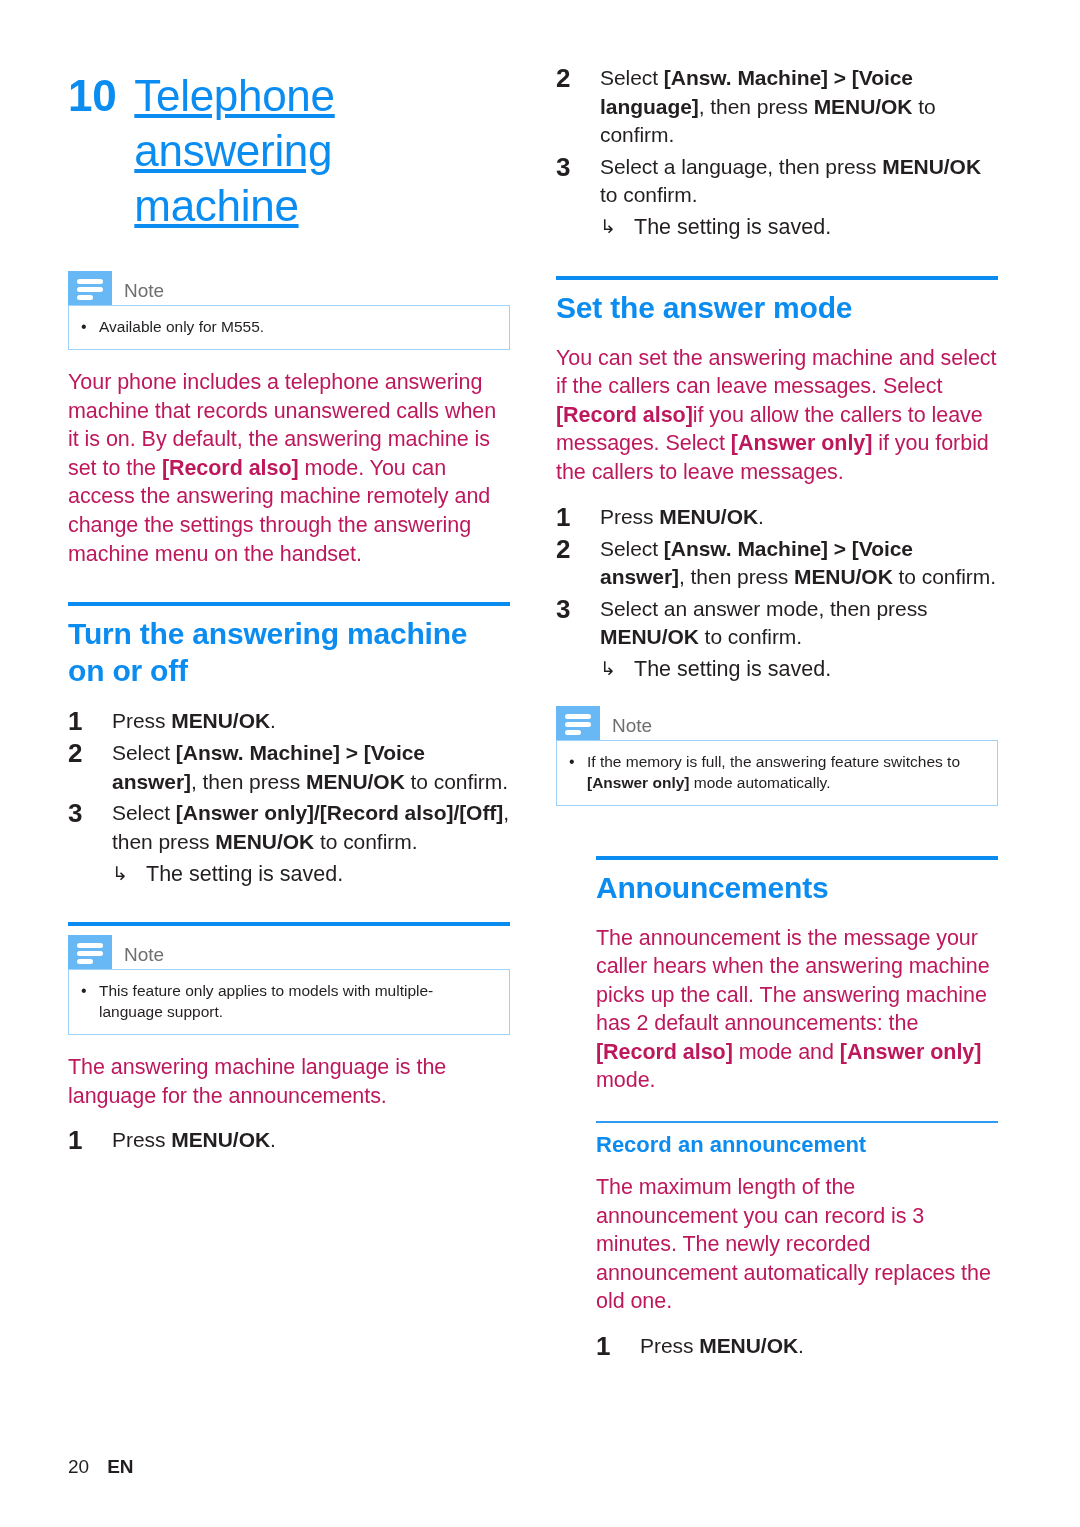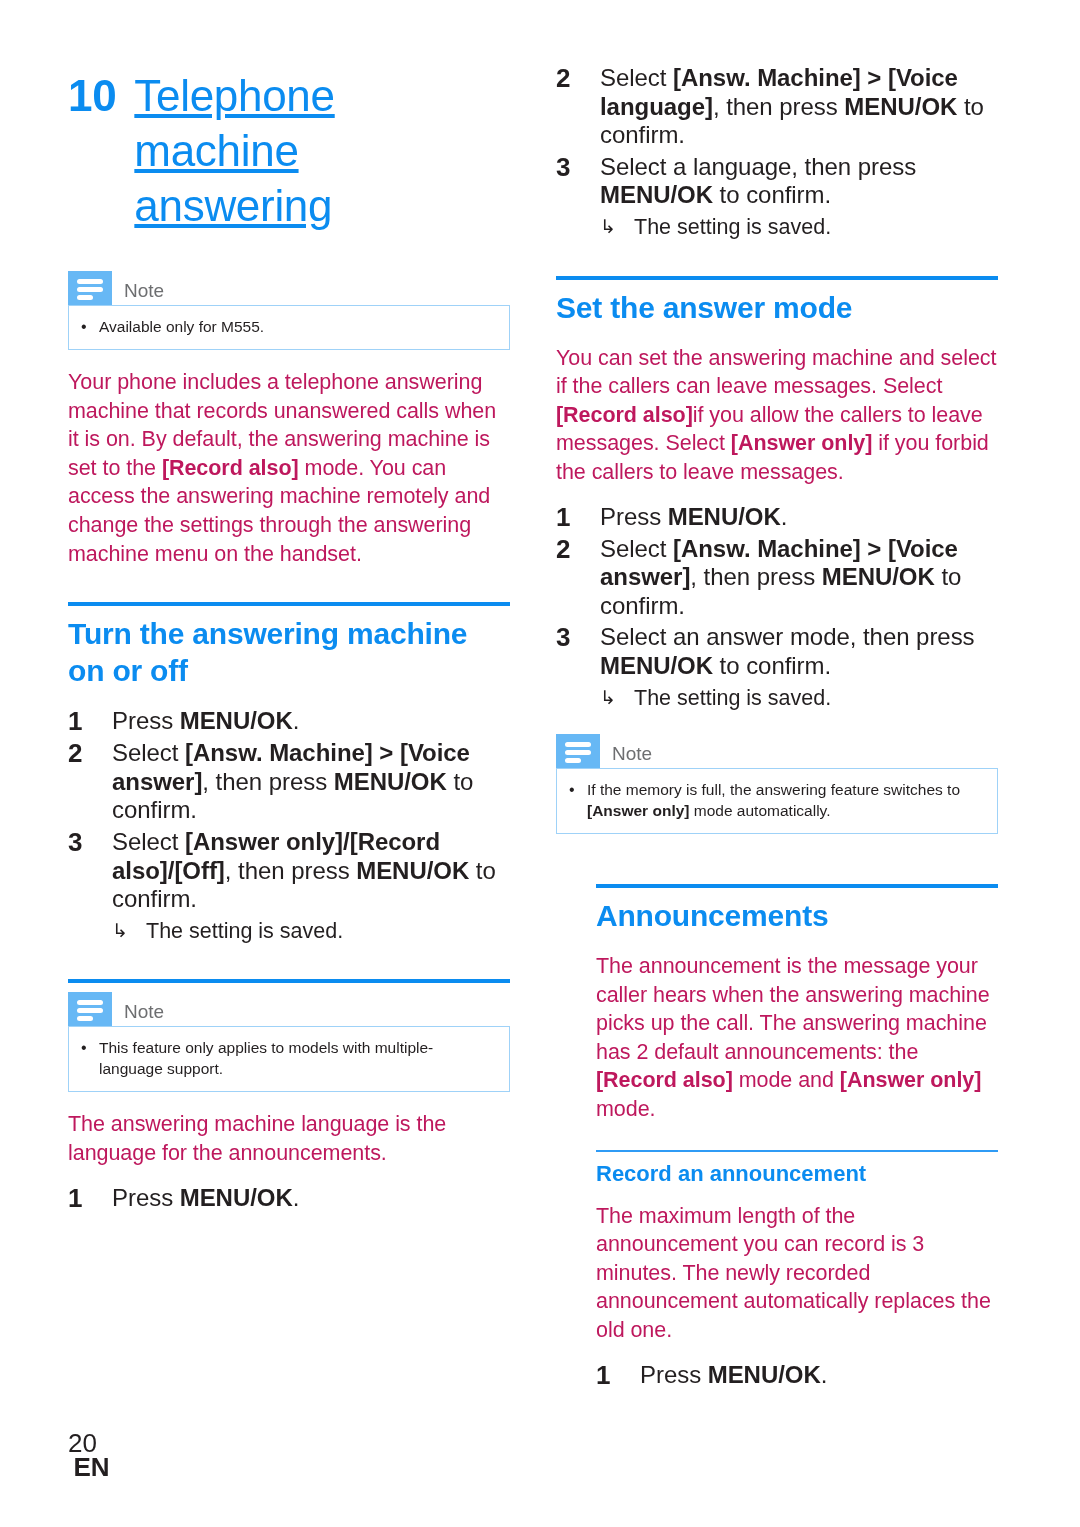--- a/index.html
+++ b/index.html
@@ -177,21 +177,21 @@
   .step-num {
     flex: 0 0 44px;
     font-size: 26px;
     line-height: 29px;
     font-weight: 700;
     color: #231f20;
     padding-top: 0px;
   }
   .step-text {
     flex: 1 1 auto;
-    font-size: 24px;
+    font-size: 21px;
     line-height: 28.6px;
     color: #231f20;
     letter-spacing: -0.05px;
   }
   .result {
     display: flex;
     margin: 1px 0 0 44px;
     font-size: 21.5px;
     line-height: 28.6px;
   }
@@ -199,44 +199,43 @@
     flex: 0 0 34px;
     font-size: 19px;
     line-height: 28.6px;
   }
 
   
   .footer {
     position: absolute;
     left: 68px;
     bottom: 48px;
-    font-size: 26px;
+    font-size: 19px;
     line-height: 24px;
     color: #231f20;
     display: flex;
-    align-items: center;
-    flex-direction: column;
+    align-items: flex-end;
   }
   .footer-page { margin-right: 18px; font-weight: 400; }
   .footer-lang { font-weight: 700; }
 </style>
 </head>
 <body>
 
 <div class="page">
   <div class="columns">
 
     <div class="col">
 
       <h1 class="chapter-title">
         <span class="chapter-num">10</span>
         <span class="chapter-words">
           <span>Telephone</span>
+          <span>answering</span>
           <span>machine</span>
-          <span>answering</span>
         </span>
       </h1>
 
       <div class="note">
         <div class="note-header">
           <span class="note-icon">
               <i></i>
               <i></i>
               <i></i>
             </span>

